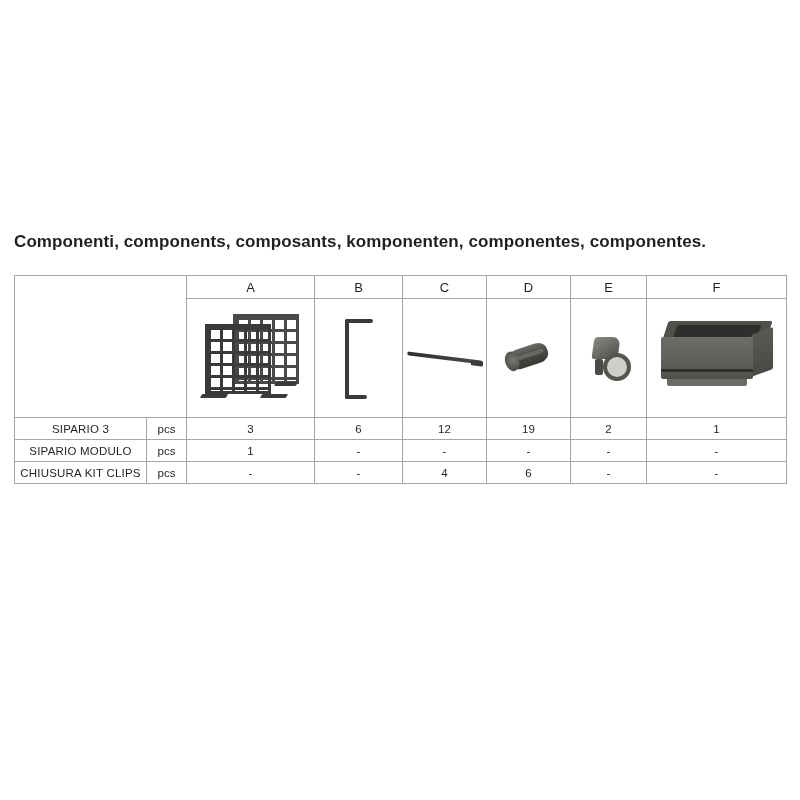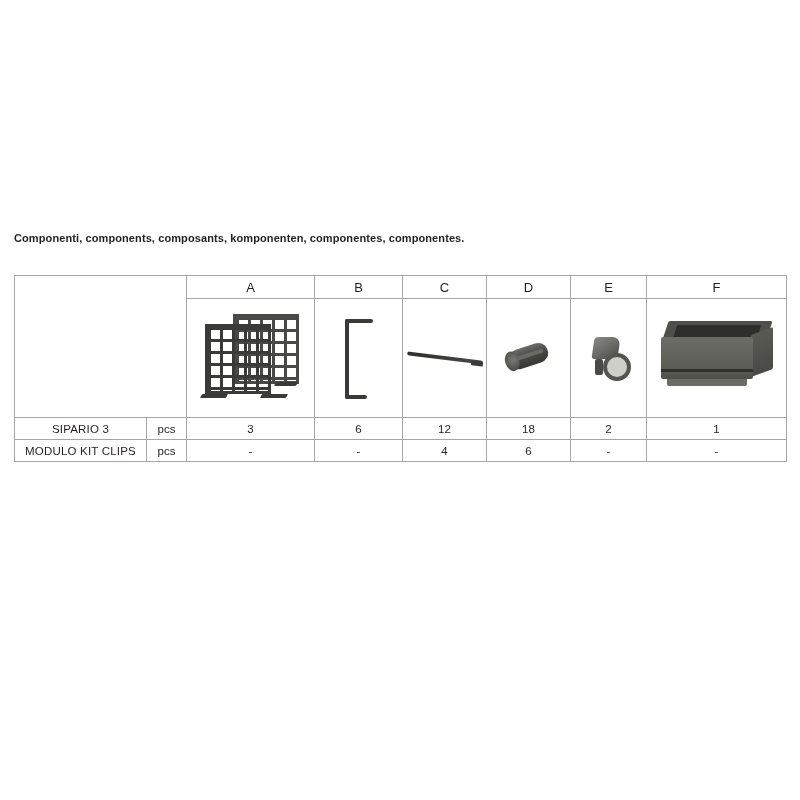--- a/index.html
+++ b/index.html
@@ -21,21 +21,21 @@
     left: 0;
     top: 0;
     width: 800px;
     height: 800px;
   }
 
   .heading {
     position: absolute;
     left: 14px;
     top: 232px;
-    font-size: 11px;
+    font-size: 17px;
     font-weight: bold;
     letter-spacing: 0.1px;
     color: #231f20;
     white-space: nowrap;
   }
 
   .table-wrap {
     position: absolute;
     left: 14px;
     top: 275px;
@@ -466,31 +466,41 @@
             </div>
           </td>
         </tr>
 
         <tr class="datarow">
           <td class="rowname">SIPARIO 3</td>
           <td class="unit">pcs</td>
           <td class="val">3</td>
           <td class="val">6</td>
           <td class="val">12</td>
-          <td class="val">18</td>
+          <td class="val">19</td>
           <td class="val">2</td>
           <td class="val">1</td>
         </tr>
 
 
-
-
-
         <tr class="datarow">
-          <td class="rowname">MODULO KIT CLIPS</td>
+          <td class="rowname">SIPARIO MODULO</td>
+          <td class="unit">pcs</td>
+          <td class="val">1</td>
+          <td class="val">-</td>
+          <td class="val">-</td>
+          <td class="val">-</td>
+          <td class="val">-</td>
+          <td class="val">-</td>
+        </tr>
+
+
+
+        <tr class="datarow">
+          <td class="rowname">CHIUSURA KIT CLIPS</td>
           <td class="unit">pcs</td>
           <td class="val">-</td>
           <td class="val">-</td>
           <td class="val">4</td>
           <td class="val">6</td>
           <td class="val">-</td>
           <td class="val">-</td>
         </tr>
       </tbody>
     </table>

